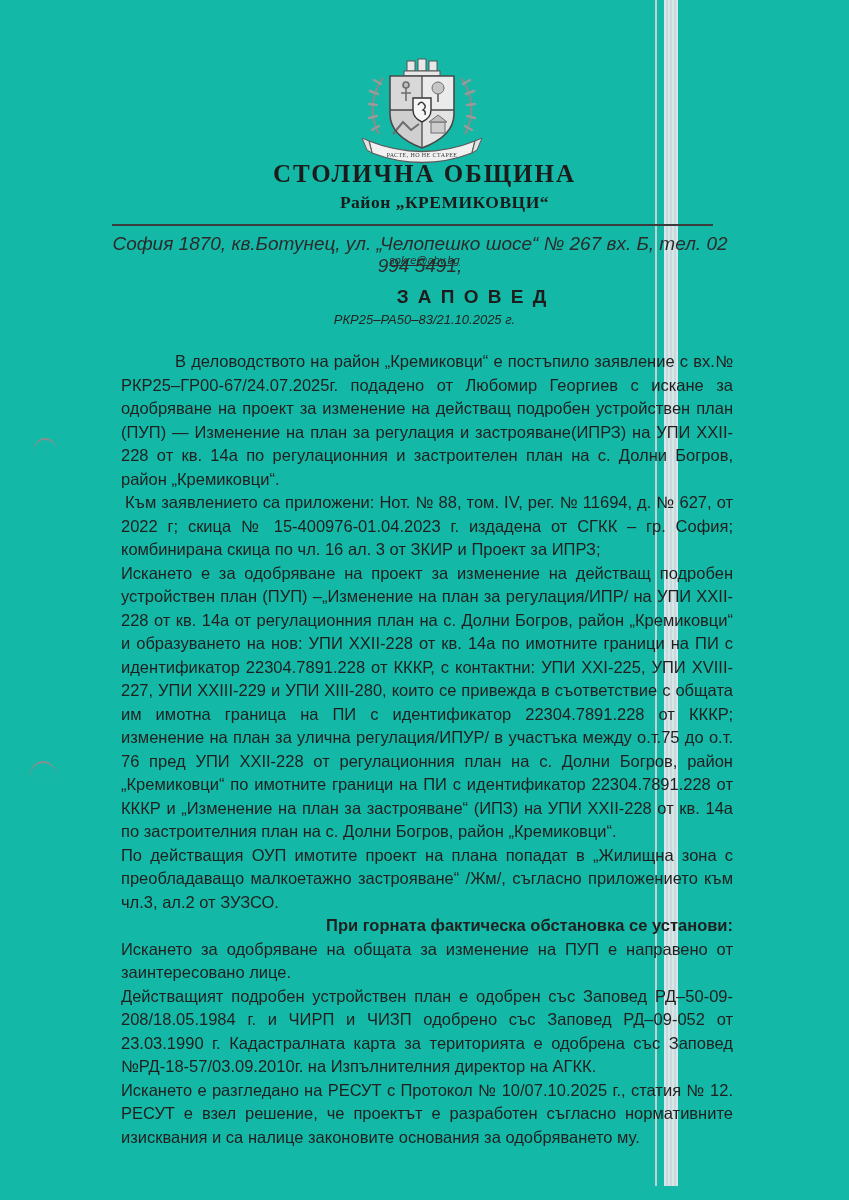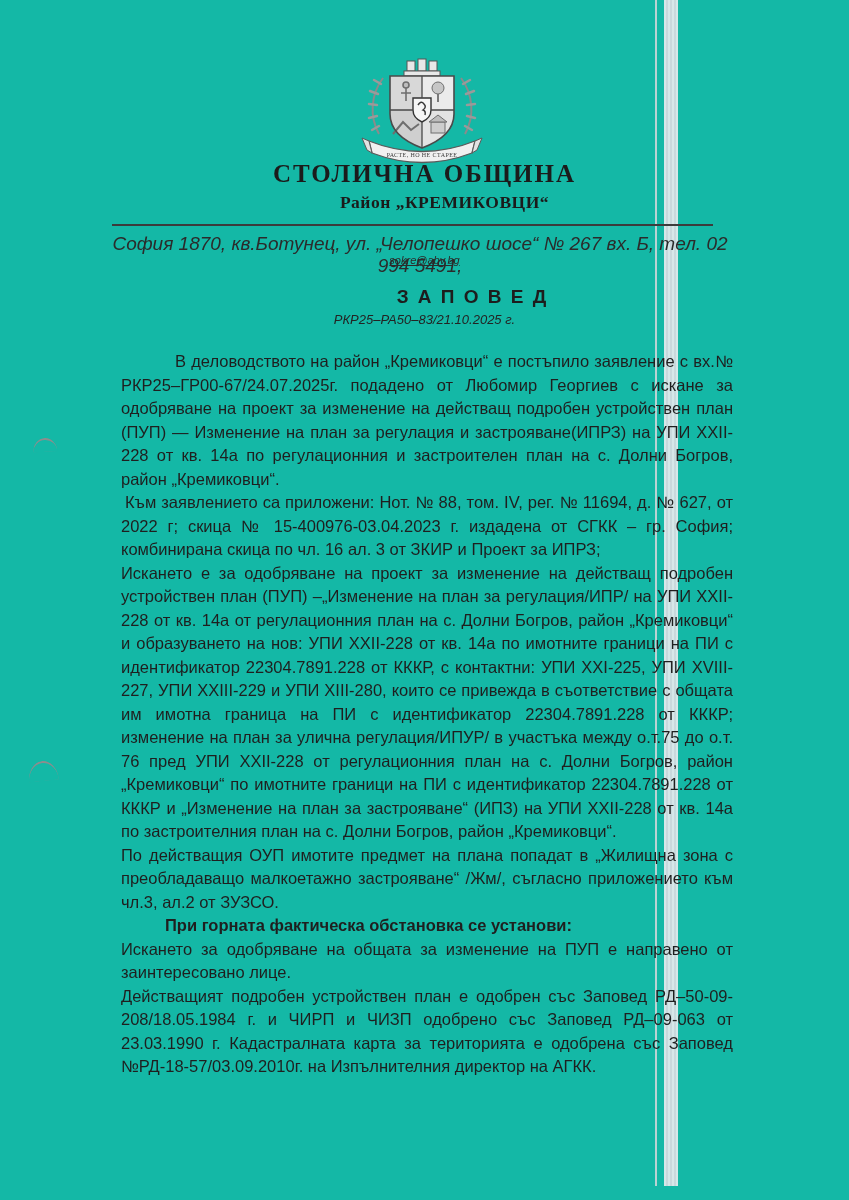--- a/index.html
+++ b/index.html
@@ -70,21 +70,21 @@
   }
   
   .body-text {
     position:absolute; top:350px; left:121px; width:612px;
     font-size:16.5px; line-height:23.5px;
     text-align:justify; color:#1f1f1f;
   }
   .body-text p { margin:0; }
   .p-indent { text-indent:54px; }
   .p-small-indent { text-indent:4px; }
-  .p-bold { font-weight:bold; text-indent:44px; text-align:left; }
+  .p-bold { font-weight:bold; text-indent:44px; text-align:right; }
 </style>
 </head>
 <body>
 
 <div class="page">
 
   <div class="stripe-thin"></div>
   <div class="stripe-band"></div>
   <div class="arc-mark arc-1"></div>
   <div class="arc-mark arc-2"></div>
@@ -156,21 +156,22 @@
   <div class="address-line">София 1870, кв.Ботунец, ул. „Челопешко шосе“ № 267 вх. Б, тел. 02 994 5491,</div>
   <div class="email-line">
     <span>sokre@abv.bg</span>
   </div>
 
   <div class="doc-title">З А П О В Е Д</div>
   <div class="doc-number">РКР25–РА50–83/21.10.2025 г.</div>
 
   <div class="body-text">
     <p class="p-indent">В деловодството на район „Кремиковци“ е постъпило заявление с вх.№ РКР25–ГР00-67/24.07.2025г. подадено от Любомир Георгиев с искане за одобряване на проект за изменение на действащ подробен устройствен план (ПУП) — Изменение на план за регулация и застрояване(ИПРЗ) на УПИ XXII-228 от кв. 14а по регулационния и застроителен план на с. Долни Богров, район „Кремиковци“.</p>
-    <p class="p-small-indent">Към заявлението са приложени: Нот. № 88, том. IV, рег. № 11694, д. № 627, от 2022 г; скица № 15-400976-03.04.2023 г. издадена от СГКК – гр. София; комбинирана скица по чл. 16 ал. 3 от ЗКИР и Проект за ИПРЗ;</p>
+    <p class="p-small-indent">Към заявлението са приложени: Нот. № 88, том. IV, рег. № 11694, д. № 627, от 2022 г; скица № 15-400976-01.04.2023 г. издадена от СГКК – гр. София; комбинирана скица по чл. 16 ал. 3 от ЗКИР и Проект за ИПРЗ;</p>
     <p>Искането е за одобряване на проект за изменение на действащ подробен устройствен план (ПУП) –„Изменение на план за регулация/ИПР/ на УПИ XXII-228 от кв. 14а от регулационния план на с. Долни Богров, район „Кремиковци“ и образуването на нов: УПИ XXII-228 от кв. 14а по имотните граници на ПИ с идентификатор 22304.7891.228 от КККР, с контактни: УПИ XXI-225, УПИ XVIII-227, УПИ XXIII-229 и УПИ XIII-280, които се привежда в съответствие с общата им имотна граница на ПИ с идентификатор 22304.7891.228 от КККР; изменение на план за улична регулация/ИПУР/ в участъка между о.т.75 до о.т. 76 пред УПИ XXII-228 от регулационния план на с. Долни Богров, район „Кремиковци“ по имотните граници на ПИ с идентификатор 22304.7891.228 от КККР и „Изменение на план за застрояване“ (ИПЗ) на УПИ XXII-228 от кв. 14а по застроителния план на с. Долни Богров, район „Кремиковци“.</p>
-    <p>По действащия ОУП имотите предмет на плана попадат в „Жилищна зона с преобладаващо малкоетажно застрояване“ /Жм/, съгласно приложението към чл.3, ал.2 от ЗУЗСО.</p>
+    <p>По действащия ОУП имотите проект на плана попадат в „Жилищна зона с преобладаващо малкоетажно застрояване“ /Жм/, съгласно приложението към чл.3, ал.2 от ЗУЗСО.</p>
     <p class="p-bold">При горната фактическа обстановка се установи:</p>
     <p>Искането за одобряване на общата за изменение на ПУП е направено от заинтересовано лице.</p>
-    <p>Действащият подробен устройствен план е одобрен със Заповед РД–50-09-208/18.05.1984 г. и ЧИРП и ЧИЗП одобрено със Заповед РД–09-063 от 23.03.1990 г. Кадастралната карта за територията е одобрена със Заповед №РД-18-57/03.09.2010г. на Изпълнителния директор на АГКК.</p>
+    <p>Действащият подробен устройствен план е одобрен със Заповед РД–50-09-208/18.05.1984 г. и ЧИРП и ЧИЗП одобрено със Заповед РД–09-052 от 23.03.1990 г. Кадастралната карта за територията е одобрена със Заповед №РД-18-57/03.09.2010г. на Изпълнителния директор на АГКК.</p>
+    <p>Искането е разгледано на РЕСУТ с Протокол № 10/07.10.2025 г., статия № 12. РЕСУТ е взел решение, че проектът е разработен съгласно нормативните изисквания и са налице законовите основания за одобряването му.</p>
   </div>
 
 </div>
 
 </body></html>

